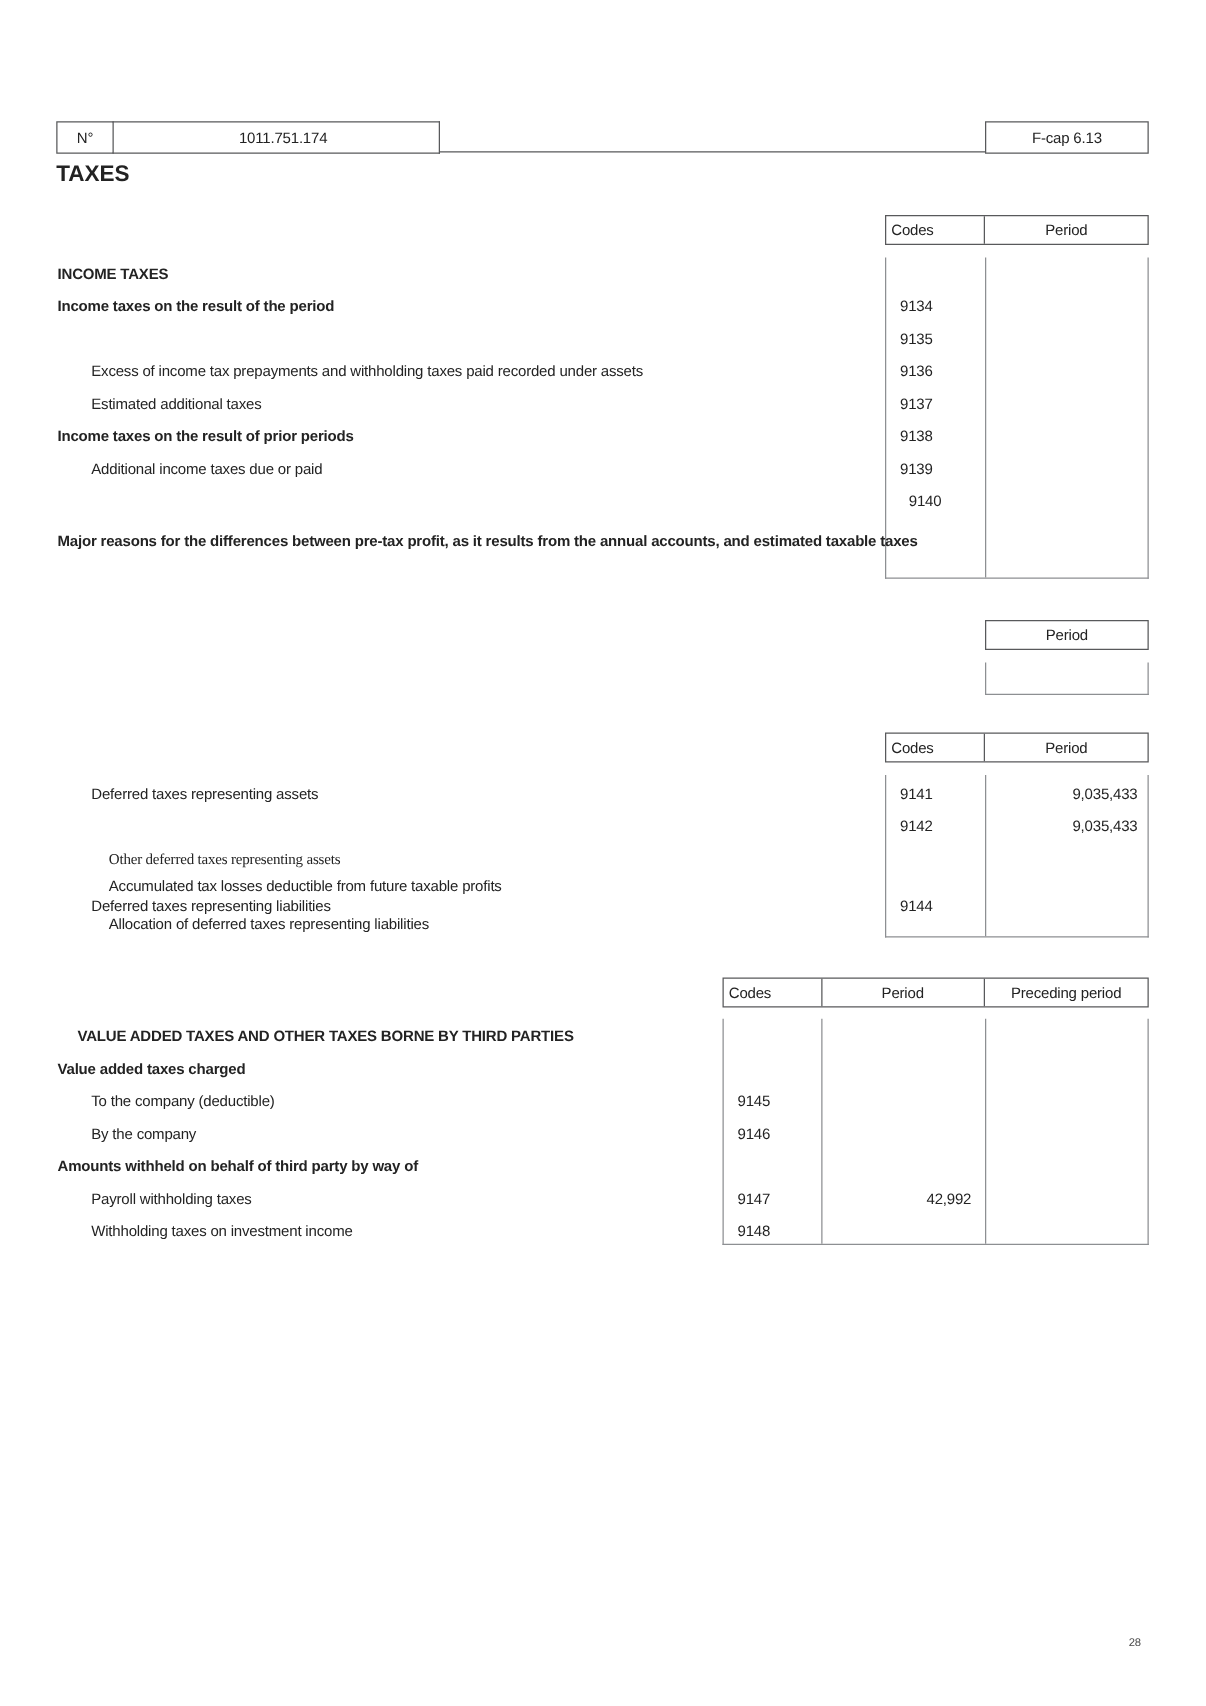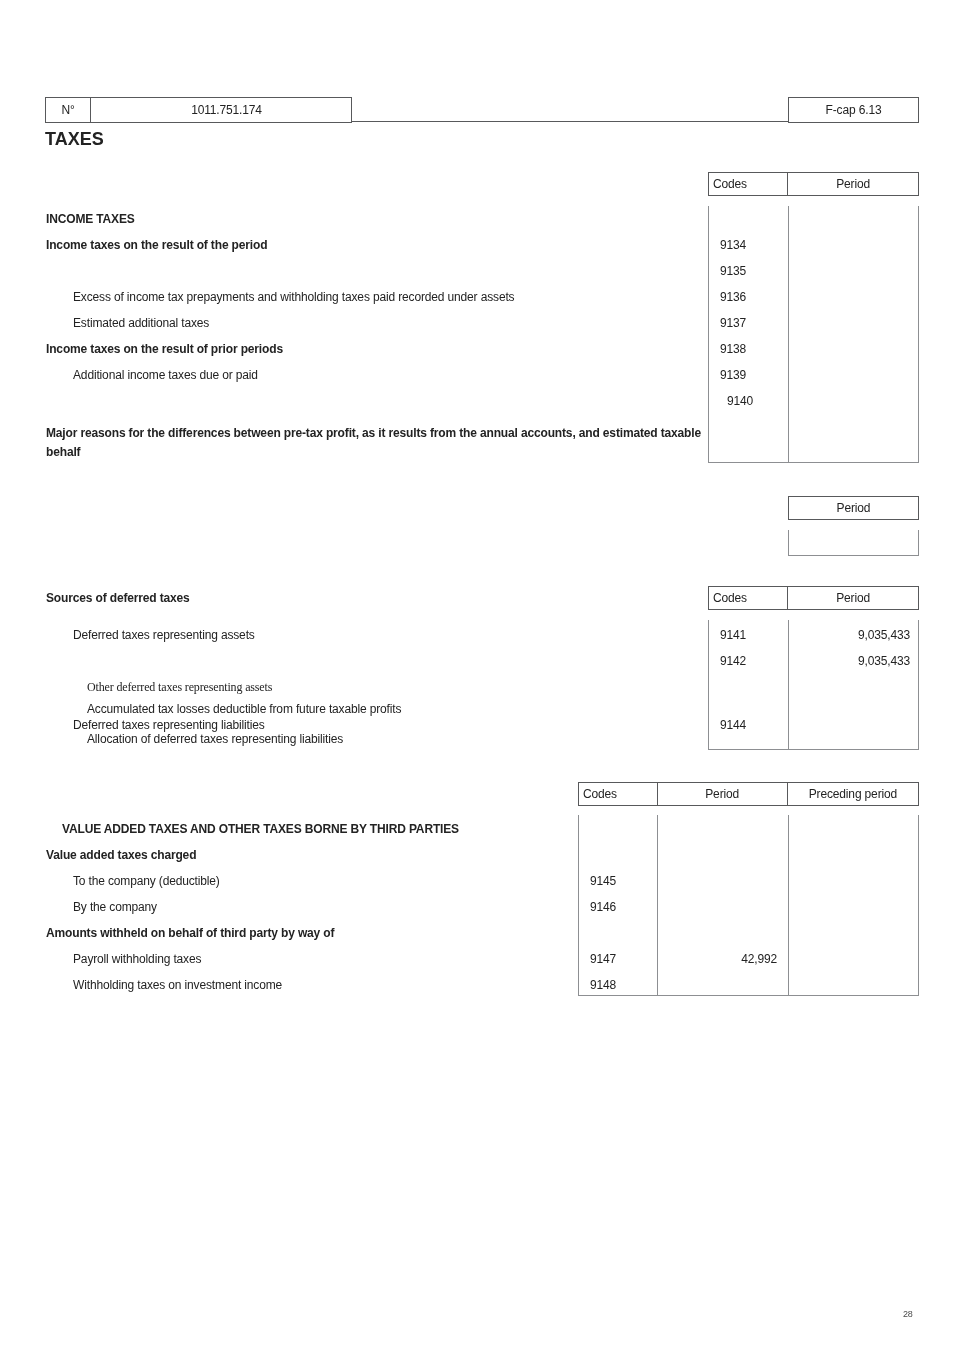--- a/index.html
+++ b/index.html
@@ -77,30 +77,27 @@
       </div>
       <div class="frow" style="top: 362px;">
         <span class="lbl" style="left: 73px;">Additional income taxes due or paid</span>
         <span class="code" style="left: 720px;">9139</span>
       </div>
       <div class="frow" style="top: 388px;">
         <span class="code" style="left: 727px;">9140</span>
       </div>
     </div>
 
-  <div class="abs footnote" style="left:46px;top:424px;width:690px;">Major reasons for the differences between pre-tax profit, as it results from the annual accounts, and estimated taxable behalf</div>
+  <div class="abs footnote" style="left:46px;top:424px;width:690px;">Major reasons for the differences between pre-tax profit, as it results from the annual accounts, and estimated taxable taxes</div>
 
   <div class="abs thead" style="left:788px;top:496px;width:131px;">
     <div class="c center" style="width:131px;">Period</div>
   </div>
   <div class="abs tbody" style="left:788px;top:530px;width:131px;height:26px;"></div>
 
-  <div class="frow" style="top:585px;">
-    <span class="lbl bold" style="left:46px;">Sources of deferred taxes</span>
-  </div>
   <div class="abs thead" style="left:708px;top:586px;width:211px;">
     <div class="c codes" style="width:80px;">Codes</div>
     <div class="c center" style="width:131px;">Period</div>
   </div>
   <div class="abs tbody" style="left:708px;top:620px;width:211px;height:130px;">
     <div class="vdiv" style="left:79px;"></div>
   </div>
   <div id="deferred-rows">
       <div class="frow" style="top: 622px;">
         <span class="lbl" style="left: 73px;">Deferred taxes representing assets</span>

